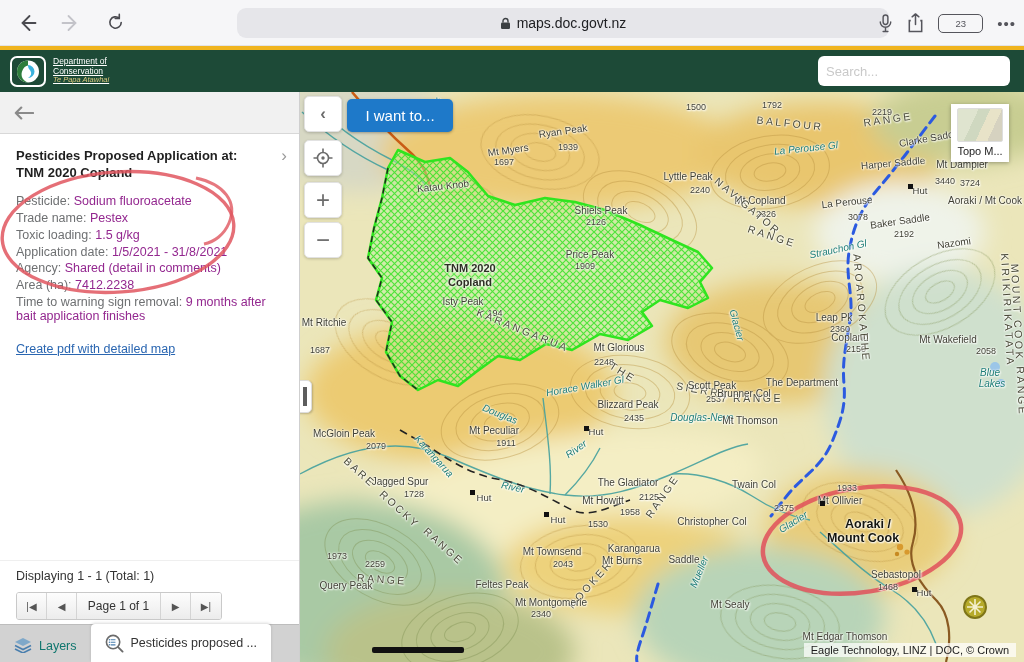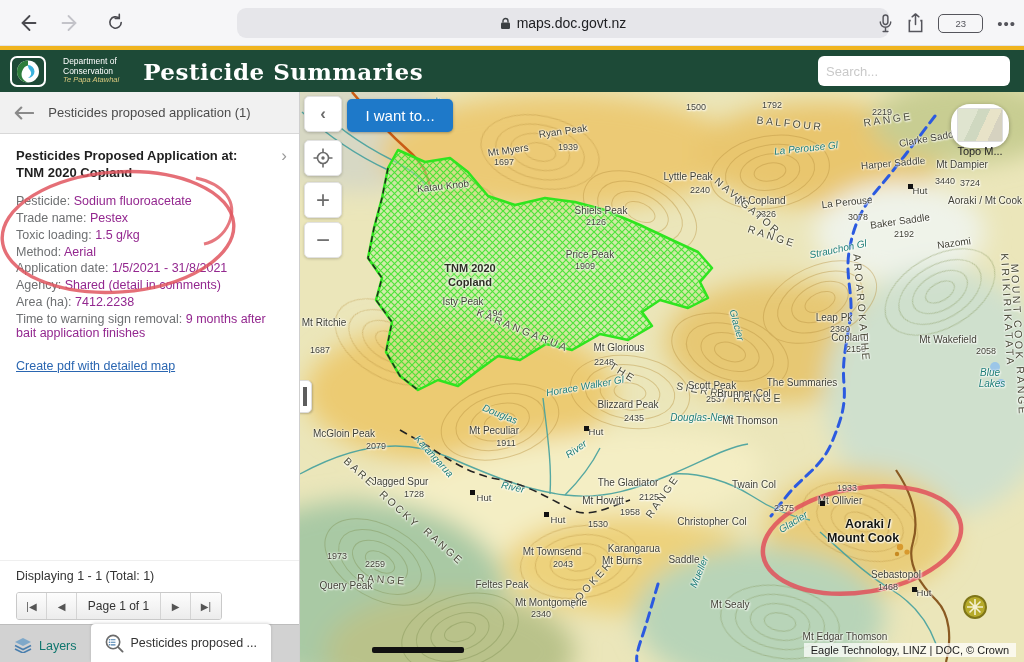--- a/index.html
+++ b/index.html
@@ -13,21 +13,21 @@
   .nav-btn svg{display:block;}
   .url-pill{position:absolute;left:237px;top:8px;width:652px;height:30px;background:#e6e6ea;border-radius:9px;display:flex;align-items:center;justify-content:center;gap:6px;color:#202124;font-size:14px;cursor:text;}
   .chrome-right{position:absolute;right:8px;top:0;height:46px;display:flex;align-items:center;gap:14px;}
   .tab-counter{width:45px;height:19px;border:1.6px solid #55555c;border-radius:5px;font-size:9.5px;color:#55555c;display:flex;align-items:center;justify-content:center;}
   .dots{color:#55555c;font-size:15px;letter-spacing:1px;}
 
   
   .accent{position:absolute;left:0;top:46px;width:1024px;height:4px;background:#f0b41e;}
   .hdr{position:absolute;left:0;top:50px;width:1024px;height:42px;background:#1d4a37;display:flex;align-items:center;}
   .doc-logo{width:36px;height:31px;margin-left:10px;flex:0 0 auto;}
-  .org{margin-left:17px;color:#fff;font-size:8.5px;line-height:1.15;}
+  .org{margin-left:7px;color:#fff;font-size:8.5px;line-height:1.15;text-decoration:underline;}
   .org .motto{font-style:italic;color:#d9c87e;font-size:7.5px;}
   .app-title{margin-left:24px;color:#fff;font-family:"DejaVu Serif","Liberation Serif",serif;font-size:23px;letter-spacing:.5px;font-weight:600;}
   .searchbox{position:absolute;right:14px;top:6px;width:192px;height:30px;background:#fff;border-radius:6px;display:flex;align-items:center;padding:0 8px;}
   .searchbox input{flex:1;border:none;outline:none;font-size:13px;color:#444;background:transparent;font-family:"Liberation Sans",sans-serif;}
   .searchbox input::placeholder{color:#c9c9c9;}
 
   
   .sidebar{position:absolute;left:0;top:92px;width:300px;height:570px;background:#fff;border-right:1px solid #cfcfcf;}
   .panel-hdr{position:relative;height:42px;background:#f1f1f1;border-bottom:1px solid #d8d8d8;display:flex;align-items:center;justify-content:center;font-size:13px;color:#4b4b4b;}
   .panel-hdr .back{position:absolute;left:10px;top:7px;width:28px;height:28px;font-size:20px;color:#8a8a8a;display:flex;align-items:center;justify-content:center;cursor:pointer;font-weight:bold;}
@@ -66,21 +66,21 @@
   .hutsq{position:absolute;width:5px;height:5px;background:#111;}
   .area-label{position:absolute;left:170px;top:183px;transform:translate(-50%,-50%);text-align:center;font-size:11px;font-weight:bold;color:#2e2e24;line-height:1.3;text-shadow:0 0 3px #fff,0 0 3px #fff,0 0 4px #fff;pointer-events:none;}
   .area-label span{display:block;text-align:center;}
 
   .mbtn{position:absolute;width:38px;height:36px;background:#fff;border:1px solid #e2e2e2;border-radius:5px;box-shadow:0 1px 3px rgba(0,0,0,.2);display:flex;align-items:center;justify-content:center;color:#6b6b6b;cursor:pointer;}
   .mbtn.collapse{left:4px;top:4px;font-size:17px;font-weight:bold;}
   .mbtn.locate{left:4px;top:48px;}
   .mbtn.zin{left:4px;top:90px;font-size:24px;font-weight:300;}
   .mbtn.zout{left:4px;top:130px;font-size:24px;font-weight:300;}
   .iwant{position:absolute;left:47px;top:7px;width:106px;height:33px;background:#1e79c9;border:none;border-radius:5px;color:#fff;font-size:15px;font-family:"Liberation Sans",sans-serif;box-shadow:0 1px 3px rgba(0,0,0,.3);cursor:pointer;}
-  .basemap{position:absolute;left:651px;top:12px;width:58px;height:44px;background:#fff;border-radius:19px;box-shadow:0 1px 4px rgba(0,0,0,.3);padding:4px 4px 2px 4px;cursor:pointer;text-align:center;}
+  .basemap{position:absolute;left:651px;top:12px;width:58px;height:58px;background:#fff;border-radius:0;box-shadow:0 1px 4px rgba(0,0,0,.3);padding:4px 4px 2px 4px;cursor:pointer;text-align:center;}
   .basemap .thumb{width:46px;height:34px;margin:0 auto;border-radius:2px;background:linear-gradient(115deg,#dfe4cf 0 35%,#cfd8c0 35% 55%,#e8e3c8 55% 75%,#d6d2c0 75%);border:1px solid #ddd;}
   .basemap .bm-label{font-size:11px;color:#222;margin-top:3px;}
   .resize-handle{position:absolute;left:-2px;top:288px;width:14px;height:33px;background:#fff;border:1px solid #ddd;border-radius:0 5px 5px 0;box-shadow:1px 1px 2px rgba(0,0,0,.2);cursor:ew-resize;}
   .resize-handle::after{content:"";position:absolute;left:4px;top:6px;width:4px;height:19px;background:#5d5d5d;}
   .scalebox{position:absolute;left:15px;top:524px;width:140px;height:35px;background:#fff;border-radius:8px;box-shadow:0 1px 3px rgba(0,0,0,.25);}
   .scalebox .sklabel{position:absolute;right:18px;top:3px;font-size:12px;color:#222;}
   .scalebox .bracket{position:absolute;left:14px;top:17px;width:108px;height:8px;border-left:2px solid #3a3a3a;border-right:2px solid #3a3a3a;border-bottom:2px solid #3a3a3a;}
   .blackbar{position:absolute;left:72px;top:555px;width:92px;height:6px;background:#111;border-radius:2px;}
   .attrib{position:absolute;right:8px;bottom:5px;background:rgba(255,255,255,.72);padding:1px 7px;font-size:11px;color:#1c1c1c;}
 
@@ -134,47 +134,44 @@
     <rect x="1" y="1" width="34" height="29" rx="6" fill="none" stroke="#fff" stroke-width="2"></rect>
     <circle cx="18" cy="15.5" r="11" fill="#fff"></circle>
     <path d="M18 4.5a11 11 0 1 0 0 22c-5-2-7.5-6-6-11 1.2-4 4-6 6-6z" fill="#2e7d3c"></path>
     <path d="M18 9a6.5 6.5 0 0 1 6.5 6.5A6.5 6.5 0 0 1 18 22c3-2 4-4.5 2.5-7-1-1.8-2.5-2.5-2.5-6z" fill="#3bb3dd"></path>
   </svg>
   <div class="org">
     <div>Department of</div>
     <div>Conservation</div>
     <div class="motto">Te Papa Atawhai</div>
   </div>
-  <div class="app-title">Pesticide Summaries</div>
   <div class="searchbox">
     <input type="text" placeholder="Search..." style="">
     <svg width="17" height="17" viewBox="0 0 18 18">
         <circle cx="7.5" cy="7.5" r="5.5" fill="none" stroke="#9a9a9a" stroke-width="1.8"></circle>
         <path d="M11.8 11.8L16.5 16.5" stroke="#9a9a9a" stroke-width="1.8" stroke-linecap="round"></path>
       </svg>
   </div>
 </div>
 
 <div class="sidebar">
   <div class="panel-hdr">
     <div class="back">
       <svg width="20" height="14" viewBox="0 0 22 14">
           <path d="M8 1L2 7l6 6M2 7h19" stroke="#8a8a8a" stroke-width="2.4" fill="none" stroke-linecap="round" stroke-linejoin="round"></path>
         </svg>
     </div>
-    <span>Pesticides proposed application (1)</span>
   </div>
   <div class="panel-body">
     <div class="result-title">Pesticides Proposed Application at: TNM 2020 Copland</div>
     <div class="chev-right">›</div>
     <div class="dlist">
         <div class="dline"><span class="dlbl">Pesticide: </span><span class="dval">Sodium fluoroacetate</span></div>
         <div class="dline"><span class="dlbl">Trade name: </span><span class="dval">Pestex</span></div>
         <div class="dline"><span class="dlbl">Toxic loading: </span><span class="dval">1.5 g/kg</span></div>
-        <div class="dline"><span class="dlbl">Method: </span><span class="dval">Aerial</span></div>
         <div class="dline"><span class="dlbl">Application date: </span><span class="dval">1/5/2021 - 31/8/2021</span></div>
         <div class="dline"><span class="dlbl">Agency: </span><span class="dval">Shared (detail in comments)</span></div>
         <div class="dline"><span class="dlbl">Area (ha): </span><span class="dval">7412.2238</span></div>
         <div class="dline"><span class="dlbl">Time to warning sign removal: </span><span class="dval">9 months after bait application finishes</span></div>
       </div>
     <a class="pdf-link">Create pdf with detailed map</a>
   </div>
   <div class="panel-foot">
     <div class="displaying">Displaying 1 - 1 (Total: 1)</div>
     <div class="pager">
@@ -348,21 +345,21 @@
       <span class="ml e" style="left: 416px; top: 307px; transform: translate(-50%, -50%);">2537</span>
       <span class="ml p" style="left: 328px; top: 312px; transform: translate(-50%, -50%);">Blizzard Peak</span>
       <span class="ml e" style="left: 334px; top: 326px; transform: translate(-50%, -50%);">2435</span>
       <span class="ml w" style="left: 402px; top: 325px; transform: translate(-50%, -50%);">Douglas-Neve</span>
       <span class="ml w" style="left: 285px; top: 294px; transform: translate(-50%, -50%) rotate(-10deg);">Horace Walker Gl</span>
       <span class="ml w" style="left: 200px; top: 322px; transform: translate(-50%, -50%) rotate(22deg);">Douglas</span>
       <span class="ml p" style="left: 534px; top: 225px; transform: translate(-50%, -50%);">Leap Pk</span>
       <span class="ml e" style="left: 540px; top: 237px; transform: translate(-50%, -50%);">2360</span>
       <span class="ml p" style="left: 550px; top: 245px; transform: translate(-50%, -50%);">Copland</span>
       <span class="ml e" style="left: 556px; top: 257px; transform: translate(-50%, -50%);">2150</span>
-      <span class="ml p" style="left: 502px; top: 290px; transform: translate(-50%, -50%);">The Summaries</span>
+      <span class="ml p" style="left: 502px; top: 290px; transform: translate(-50%, -50%);">The Department</span>
       <span class="ml p" style="left: 444px; top: 301px; transform: translate(-50%, -50%);">Brunner Col</span>
       <span class="ml p" style="left: 450px; top: 328px; transform: translate(-50%, -50%);">Mt Thomson</span>
       <span class="ml r" style="left: 562px; top: 216px; transform: translate(-50%, -50%) rotate(85deg);">AROAROKAEHE</span>
       <span class="ml r" style="left: 708px; top: 218px; transform: translate(-50%, -50%) rotate(87deg);">KIRIKIRIKATATA</span>
       <span class="ml r" style="left: 719px; top: 248px; transform: translate(-50%, -50%) rotate(87deg);">MOUNT COOK RANGE</span>
       <span class="ml p" style="left: 648px; top: 247px; transform: translate(-50%, -50%);">Mt Wakefield</span>
       <span class="ml e" style="left: 686px; top: 259px; transform: translate(-50%, -50%);">2058</span>
       <span class="ml w" style="left: 690px; top: 280px; transform: translate(-50%, -50%);">Blue</span>
       <span class="ml w" style="left: 692px; top: 291px; transform: translate(-50%, -50%); text-align: center;">Lakes</span>
       <span class="ml w" style="left: 437px; top: 233px; transform: translate(-50%, -50%) rotate(75deg);">Glacier</span>

